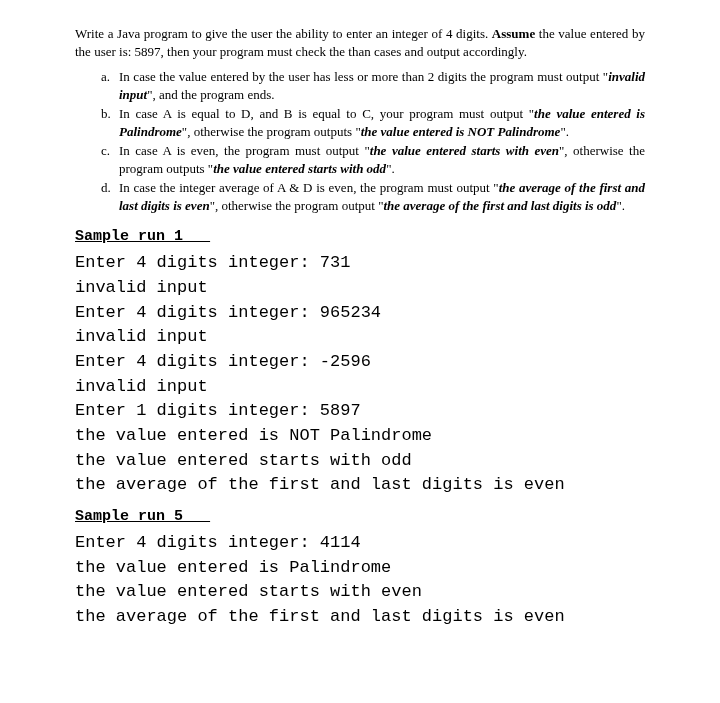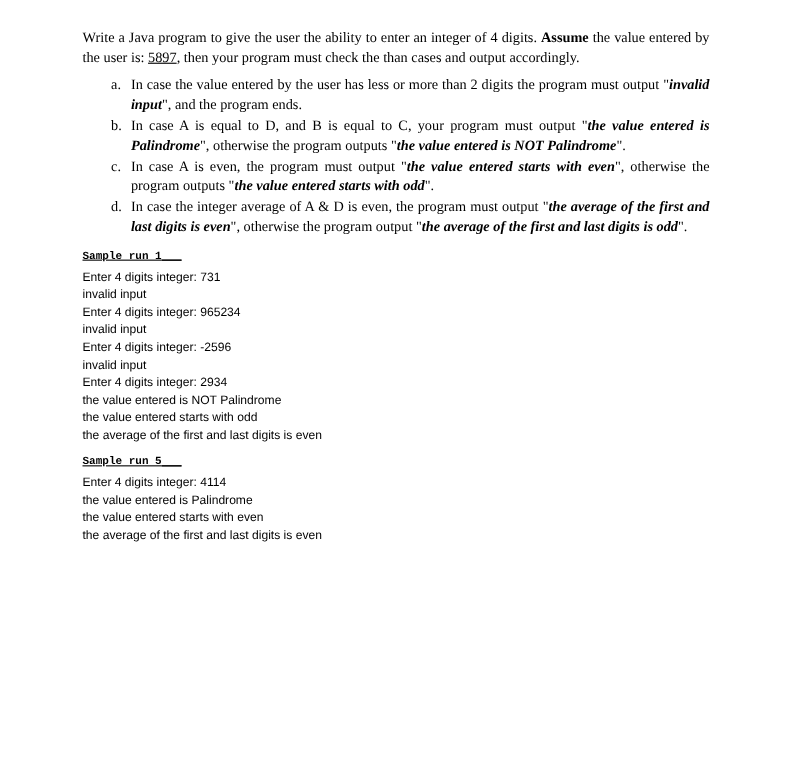--- a/index.html
+++ b/index.html
@@ -13,21 +13,20 @@
   }
   .page {
     padding: 25px 75px 30px 75px;
   }
   .intro-para {
     text-align: justify;
     line-height: 1.35;
     margin: 0 0 8px 0;
   }
   .ul {
-    text-decoration: underline;
   }
   .bold {
     font-weight: bold;
     margin-top: 36px;
   }
   .italic {
     font-style: italic;
   }
   .list-block {
     margin: 8px 0 14px 26px;
@@ -38,30 +37,30 @@
     line-height: 1.35;
     margin-bottom: 2px;
   }
   .list-label {
     flex: 0 0 18px;
   }
   .list-body {
     flex: 1;
   }
   .mono {
-    font-family: Liberation Sans, sans-serif;
-    font-size: 11px;
+    font-family: Liberation Mono, monospace;
+    font-size: 17px;
     line-height: 1.45;
     white-space: pre-wrap;
   }
   .sample-heading {
     font-family: "Courier New", Courier, monospace;
     font-weight: bold;
     text-decoration: underline;
-    font-size: 10px;
+    font-size: 15px;
     margin-top: 10px;
     margin-bottom: 6px;
   }
   .sample-heading::after {
     content: "   ";
     text-decoration: underline;
     white-space: pre;
   }
 </style>
 </head>
@@ -109,21 +108,21 @@
   <div class="sample-heading">Sample run 1</div>
   <div class="mono">Enter 4 digits integer: 731
 invalid input</div>
 
   <div class="mono">Enter 4 digits integer: 965234
 invalid input</div>
 
   <div class="mono">Enter 4 digits integer: -2596
 invalid input</div>
 
-  <div class="mono">Enter 4 digits integer: 2934
+  <div class="mono">Enter 1 digits integer: 5897
 the value entered is NOT Palindrome
 the value entered starts with odd
 the average of the first and last digits is even</div>
 
   <div class="sample-heading">Sample run 5</div>
   <div class="mono">Enter 4 digits integer: 4114
 the value entered is Palindrome
 the value entered starts with even
 the average of the first and last digits is even</div>
 

